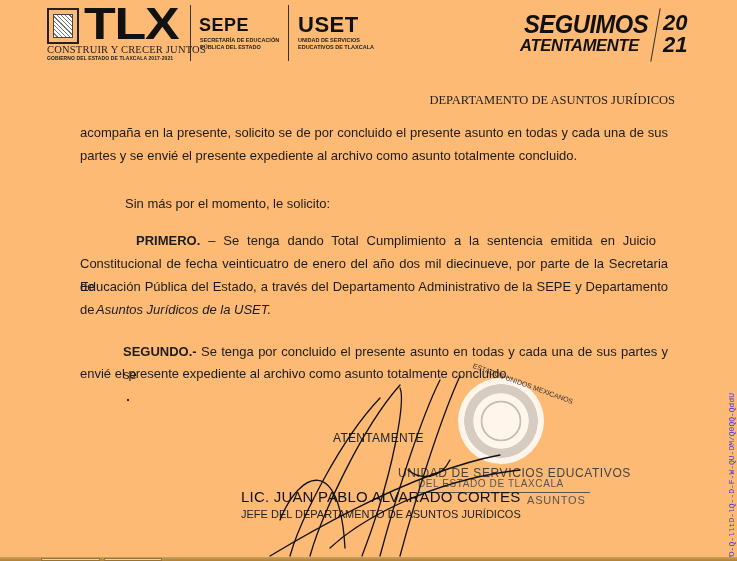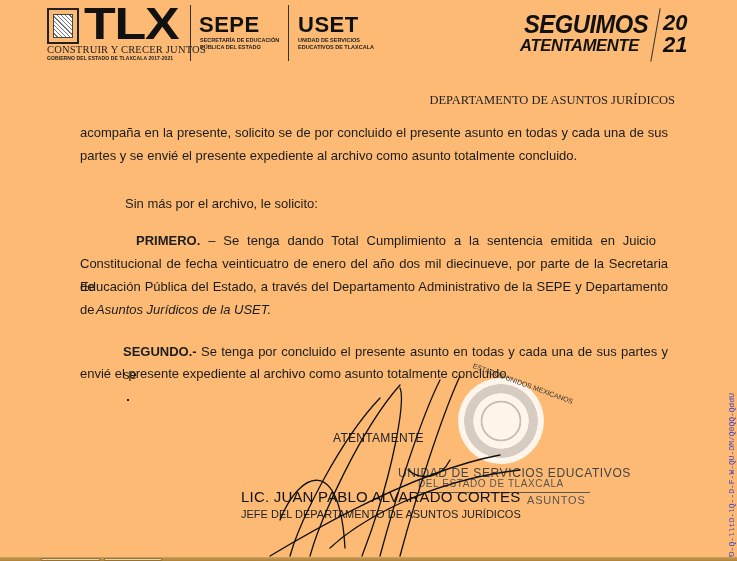--- a/index.html
+++ b/index.html
@@ -11,21 +11,21 @@
     }
     .page { position: absolute; left: 0; top: 0; width: 737px; height: 561px; background: #fdba74; }
 
     
     .crest { position: absolute; left: 47px; top: 8px; width: 32px; height: 36px; border: 2px solid #222; box-sizing: border-box; }
     .crest .inner { position: absolute; left: 4px; top: 4px; right: 4px; bottom: 4px; border: 1px solid #444; background: repeating-linear-gradient(45deg,#fff 0 2px,#777 2px 3px); }
     .tlx { position: absolute; left: 84px; top: 2px; font-family: "Liberation Sans", sans-serif; font-weight: 900; font-size: 44px; letter-spacing: -1px; color: #111; line-height: 44px; transform: scaleX(1.18); transform-origin: left; }
     .tlx-slogan { position: absolute; left: 47px; top: 44px; font-family: "Liberation Serif", serif; font-size: 10.5px; color: #222; letter-spacing: 0.2px; }
     .tlx-gov { position: absolute; left: 47px; top: 55px; font-family: "Liberation Sans", sans-serif; font-size: 5px; color: #222; font-weight: bold; letter-spacing: 0.1px; }
     .vline { position: absolute; width: 1px; background: #333; }
-    .sepe { position: absolute; left: 199px; top: 14px; font-weight: bold; font-size: 22px; color: #111; line-height: 22px; letter-spacing: 0.5px; }
+    .sepe { position: absolute; left: 199px; top: 14px; font-weight: bold; font-size: 18px; color: #111; line-height: 22px; letter-spacing: 0.5px; }
     .sepe-sub { position: absolute; left: 200px; top: 37px; font-size: 5.5px; font-weight: bold; line-height: 7px; color: #222; }
     .uset { position: absolute; left: 298px; top: 14px; font-weight: bold; font-size: 22px; color: #111; line-height: 22px; letter-spacing: 0.5px; }
     .uset-sub { position: absolute; left: 298px; top: 37px; font-size: 5.5px; font-weight: bold; line-height: 7px; color: #222; }
 
     .seg1 { position: absolute; left: 524px; top: 12px; font-weight: 900; font-style: italic; font-size: 25px; line-height: 24px; color: #111; transform: scaleX(0.95); transform-origin: left; letter-spacing: -0.5px; }
     .seg2 { position: absolute; left: 520px; top: 36px; font-weight: 900; font-style: italic; font-size: 16.5px; line-height: 18px; color: #111; letter-spacing: -0.3px; }
     .year1, .year2 { position: absolute; left: 663px; font-weight: 900; font-style: italic; font-size: 22px; line-height: 22px; color: #111; }
     .year1 { top: 12px; } .year2 { top: 34px; }
     .slash { position: absolute; left: 655px; top: 8px; width: 1px; height: 54px; background: #333; transform: rotate(10deg); }
 
@@ -88,21 +88,21 @@
   <div class="seg2">ATENTAMENTE</div>
   <div class="slash"></div>
   <div class="year1">20</div>
   <div class="year2">21</div>
 
   <div class="dept-juridicos">DEPARTAMENTO DE ASUNTOS JURÍDICOS</div>
 
   <div class="p" style="left:80px; top:144px;">partes y se envié el presente expediente al archivo como asunto totalmente concluido.</div>
   <div class="p just" style="left:80px; top:121px; width:588px;">acompaña en la presente, solicito se de por concluido el presente asunto en todas y cada una de sus</div>
 
-  <div class="p" style="left:125px; top:192px;">Sin más por el archivo, le solicito:</div>
+  <div class="p" style="left:125px; top:192px;">Sin más por el momento, le solicito:</div>
 
   <div class="p just" style="left:136px; top:229px; width:520px;">
     <span class="bold">PRIMERO.</span><span> – Se  tenga dando Total Cumplimiento a la sentencia emitida en Juicio</span>
   </div>
   <div class="p just" style="left:80px; top:252px; width:588px;">Constitucional de fecha veinticuatro de enero del año dos mil diecinueve,  por parte de la Secretaria de</div>
   <div class="p just" style="left:80px; top:275px; width:588px;">Educación Pública del Estado, a través del Departamento Administrativo de la SEPE y Departamento de</div>
   <div class="p" style="left:96px; top:298px;font-style:italic;">Asuntos Jurídicos de la USET.</div>
 
   <div class="p just" style="left:123px; top:340px; width:545px;">
     <span class="bold">SEGUNDO.-</span><span> Se tenga por concluido el presente asunto en todas y cada una de sus partes y se</span>

